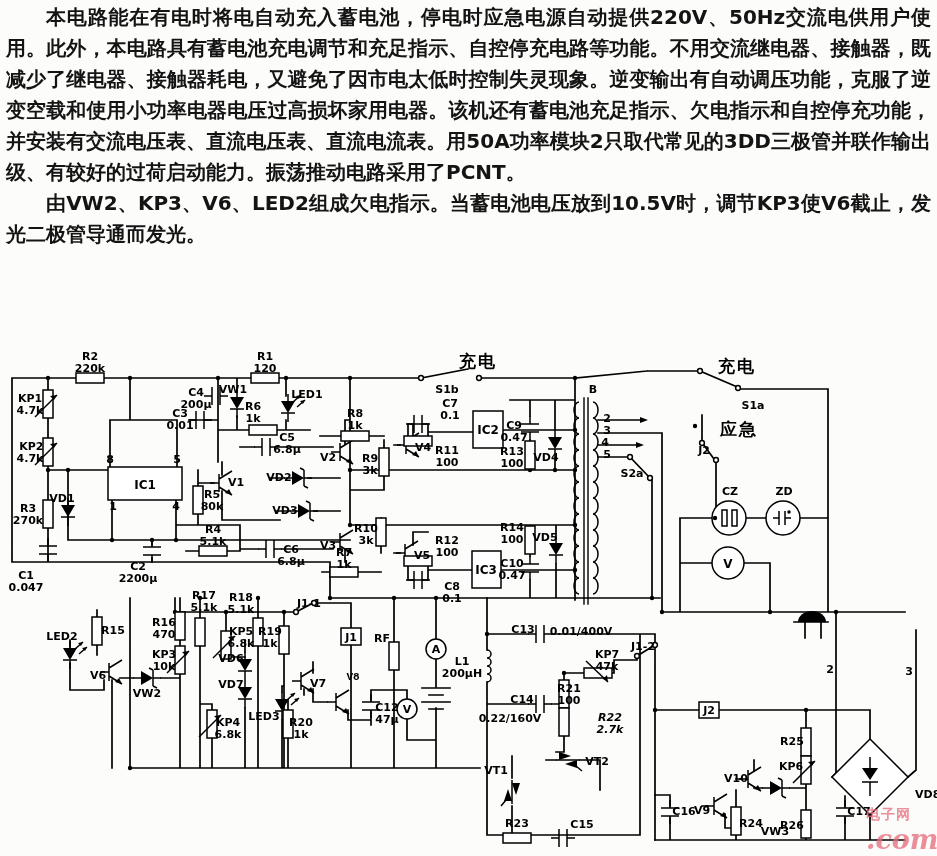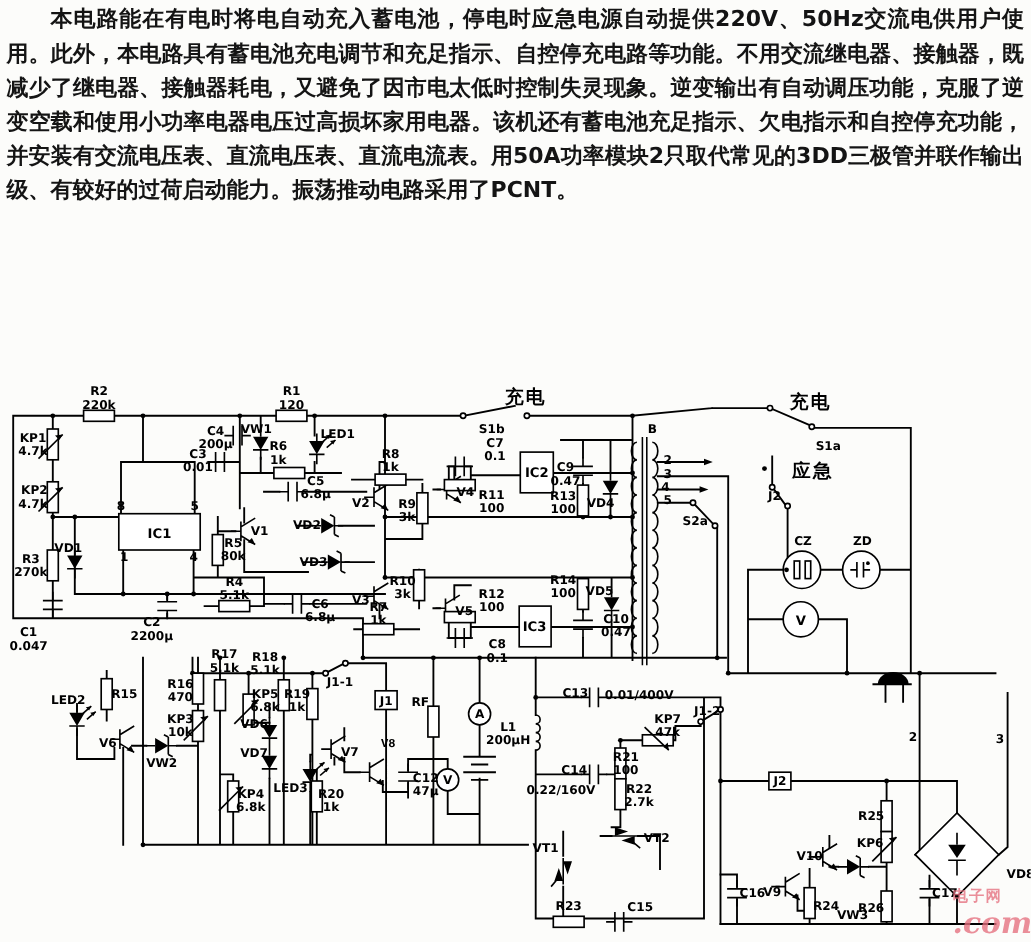--- a/index.html
+++ b/index.html
@@ -25,20 +25,21 @@
   .sw{stroke:#000;stroke-width:1.5;fill:#fff;}
   .sf{fill:#000;stroke:none;}
   .svgtxt{font-size:12px;font-weight:700;fill:#000;text-anchor:middle;}
   .svgtxt-s{font-size:11px;font-weight:700;fill:#000;text-anchor:middle;}
 </style>
 </head>
 <body>
 
 <div class="doc-text">
   <p>本电路能在有电时将电自动充入蓄电池，停电时应急电源自动提供220V、50Hz交流电供用户使用。此外，本电路具有蓄电池充电调节和充足指示、自控停充电路等功能。不用交流继电器、接触器，既减少了继电器、接触器耗电，又避免了因市电太低时控制失灵现象。逆变输出有自动调压功能，克服了逆变空载和使用小功率电器电压过高损坏家用电器。该机还有蓄电池充足指示、欠电指示和自控停充功能，并安装有交流电压表、直流电压表、直流电流表。用50A功率模块2只取代常见的3DD三极管并联作输出级、有较好的过荷启动能力。振荡推动电路采用了PCNT。</p>
+  <p>由VW2、KP3、V6、LED2组成欠电指示。当蓄电池电压放到10.5V时，调节KP3使V6截止，发光二极管导通而发光。</p>
 </div>
 
 <div id="schematic-area">
 <svg width="937" height="856" viewBox="0 0 937 856">
   <defs>
     <g id="sym-rh">
           <rect class="sw" x="-14" y="-5" width="28" height="10"></rect>
         </g>
     <g id="sym-rv">
           <rect class="sw" x="-5" y="-14" width="10" height="28"></rect>
@@ -409,38 +410,38 @@
 0.47</div>
       <div class="clabel" style="left: 512px; top: 457px;">R13
 100</div>
       <div class="clabel" style="left: 546px; top: 458px;">VD4</div>
       <div class="clabel" style="left: 447px; top: 546px;">R12
 100</div>
       <div class="clabel" style="left: 452px; top: 592px;">C8
 0.1</div>
       <div class="clabel" style="left: 512px; top: 533px;">R14
 100</div>
-      <div class="clabel" style="left: 512px; top: 569px; margin-left: 48px;">C10
+      <div class="clabel" style="left: 512px; top: 569px;">C10
 0.47</div>
       <div class="clabel" style="left: 545px; top: 538px;">VD5</div>
       <div class="clabel" style="left: 593px; top: 390px;">B</div>
       <div class="clabel" style="left: 607px; top: 419px;">2</div>
       <div class="clabel" style="left: 607px; top: 431px;">3</div>
       <div class="clabel" style="left: 605px; top: 443px;">4</div>
       <div class="clabel" style="left: 607px; top: 455px;">5</div>
       <div class="clabel" style="left: 632px; top: 474px;">S2a</div>
       <div class="clabel" style="left: 753px; top: 406px;">S1a</div>
       <div class="clabel" style="left: 704px; top: 451px;">J2</div>
       <div class="clabel" style="left: 730px; top: 492px;">CZ</div>
       <div class="clabel" style="left: 784px; top: 492px;">ZD</div>
       <div class="clabel" style="left: 204px; top: 601px;">R17
 5.1k</div>
       <div class="clabel" style="left: 241px; top: 603px;">R18
 5.1k</div>
-      <div class="clabel" style="left: 309px; top: 620px;">J1-1</div>
+      <div class="clabel" style="left: 309px; top: 604px;">J1-1</div>
       <div class="clabel" style="left: 62px; top: 637px;">LED2</div>
       <div class="clabel" style="left: 113px; top: 631px;">R15</div>
       <div class="clabel" style="left: 164px; top: 628px;">R16
 470</div>
       <div class="clabel" style="left: 164px; top: 660px;">KP3
 10k</div>
       <div class="clabel" style="left: 98px; top: 676px;">V6</div>
       <div class="clabel" style="left: 147px; top: 694px;">VW2</div>
       <div class="clabel" style="left: 241px; top: 637px;">KP5
 6.8k</div>
@@ -461,21 +462,21 @@
       <div class="clabel" style="left: 462px; top: 667px;">L1
 200μH</div>
       <div class="clabel" style="left: 523px; top: 630px;">C13</div>
       <div class="clabel" style="left: 581px; top: 632px;">0.01/400V</div>
       <div class="clabel" style="left: 607px; top: 660px;">KP7
 47k</div>
       <div class="clabel" style="left: 569px; top: 694px;">R21
 100</div>
       <div class="clabel" style="left: 522px; top: 700px;">C14</div>
       <div class="clabel" style="left: 510px; top: 719px;">0.22/160V</div>
-      <div class="clabel" style="left: 581px; top: 723px;">R22
+      <div class="clabel" style="left: 610px; top: 723px; font-style: italic;">R22
 2.7k</div>
       <div class="clabel" style="left: 597px; top: 762px;">VT2</div>
       <div class="clabel" style="left: 496px; top: 771px;">VT1</div>
       <div class="clabel" style="left: 517px; top: 824px;">R23</div>
       <div class="clabel" style="left: 582px; top: 825px;">C15</div>
       <div class="clabel" style="left: 643px; top: 647px;">J1-2</div>
       <div class="clabel" style="left: 792px; top: 742px;">R25</div>
       <div class="clabel" style="left: 791px; top: 767px;">KP6</div>
       <div class="clabel" style="left: 736px; top: 779px;">V10</div>
       <div class="clabel" style="left: 775px; top: 801px; margin-top: 31px;">VW3</div>

